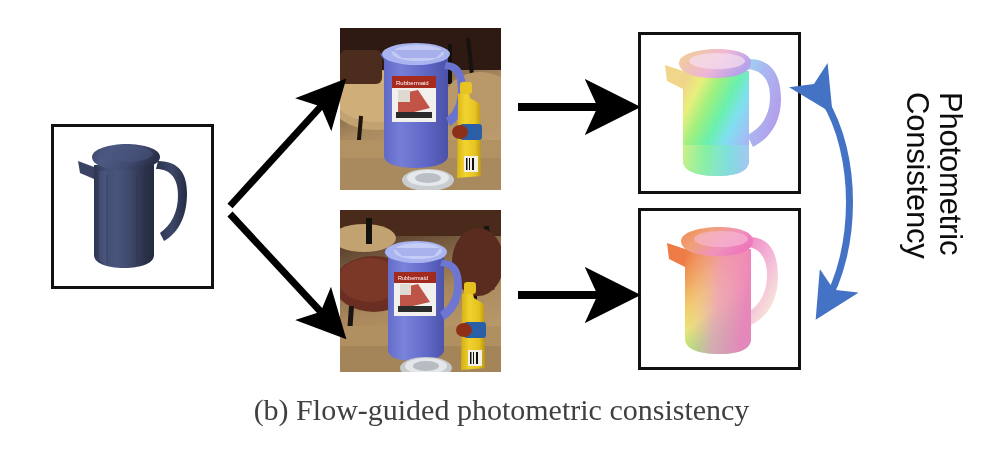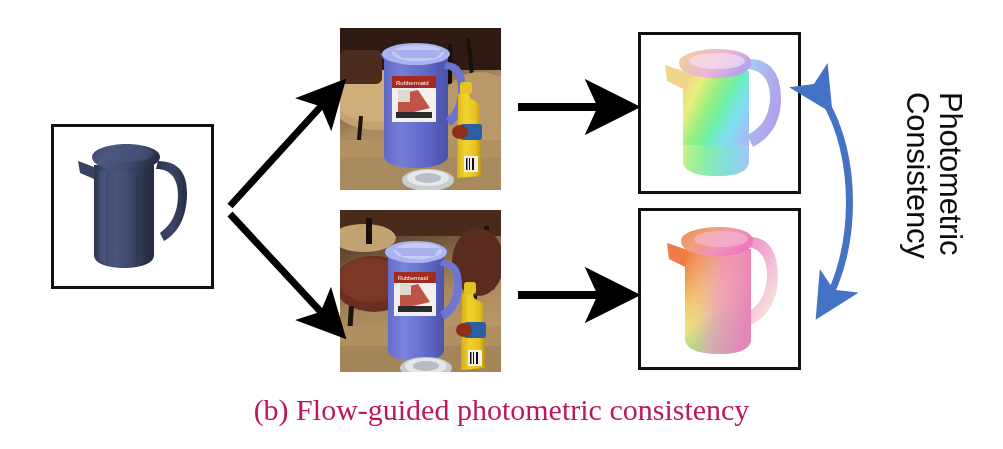--- a/index.html
+++ b/index.html
@@ -58,21 +58,21 @@
   }
 
   
   .caption {
     position: absolute;
     left: 0;
     right: 0;
     text-align: center;
     font-family: "Liberation Serif", serif;
     font-size: 30px;
-    color: #be185d;
+    color: #404040;
   }
 </style>
 </head>
 <body>
 
 <div id="figure">
 
   <div class="panel" style="left:51px; top:124px; width:163px; height:165px;">
     <div class="panel-inner">
       <svg viewBox="0 0 163 165" width="163" height="165">

